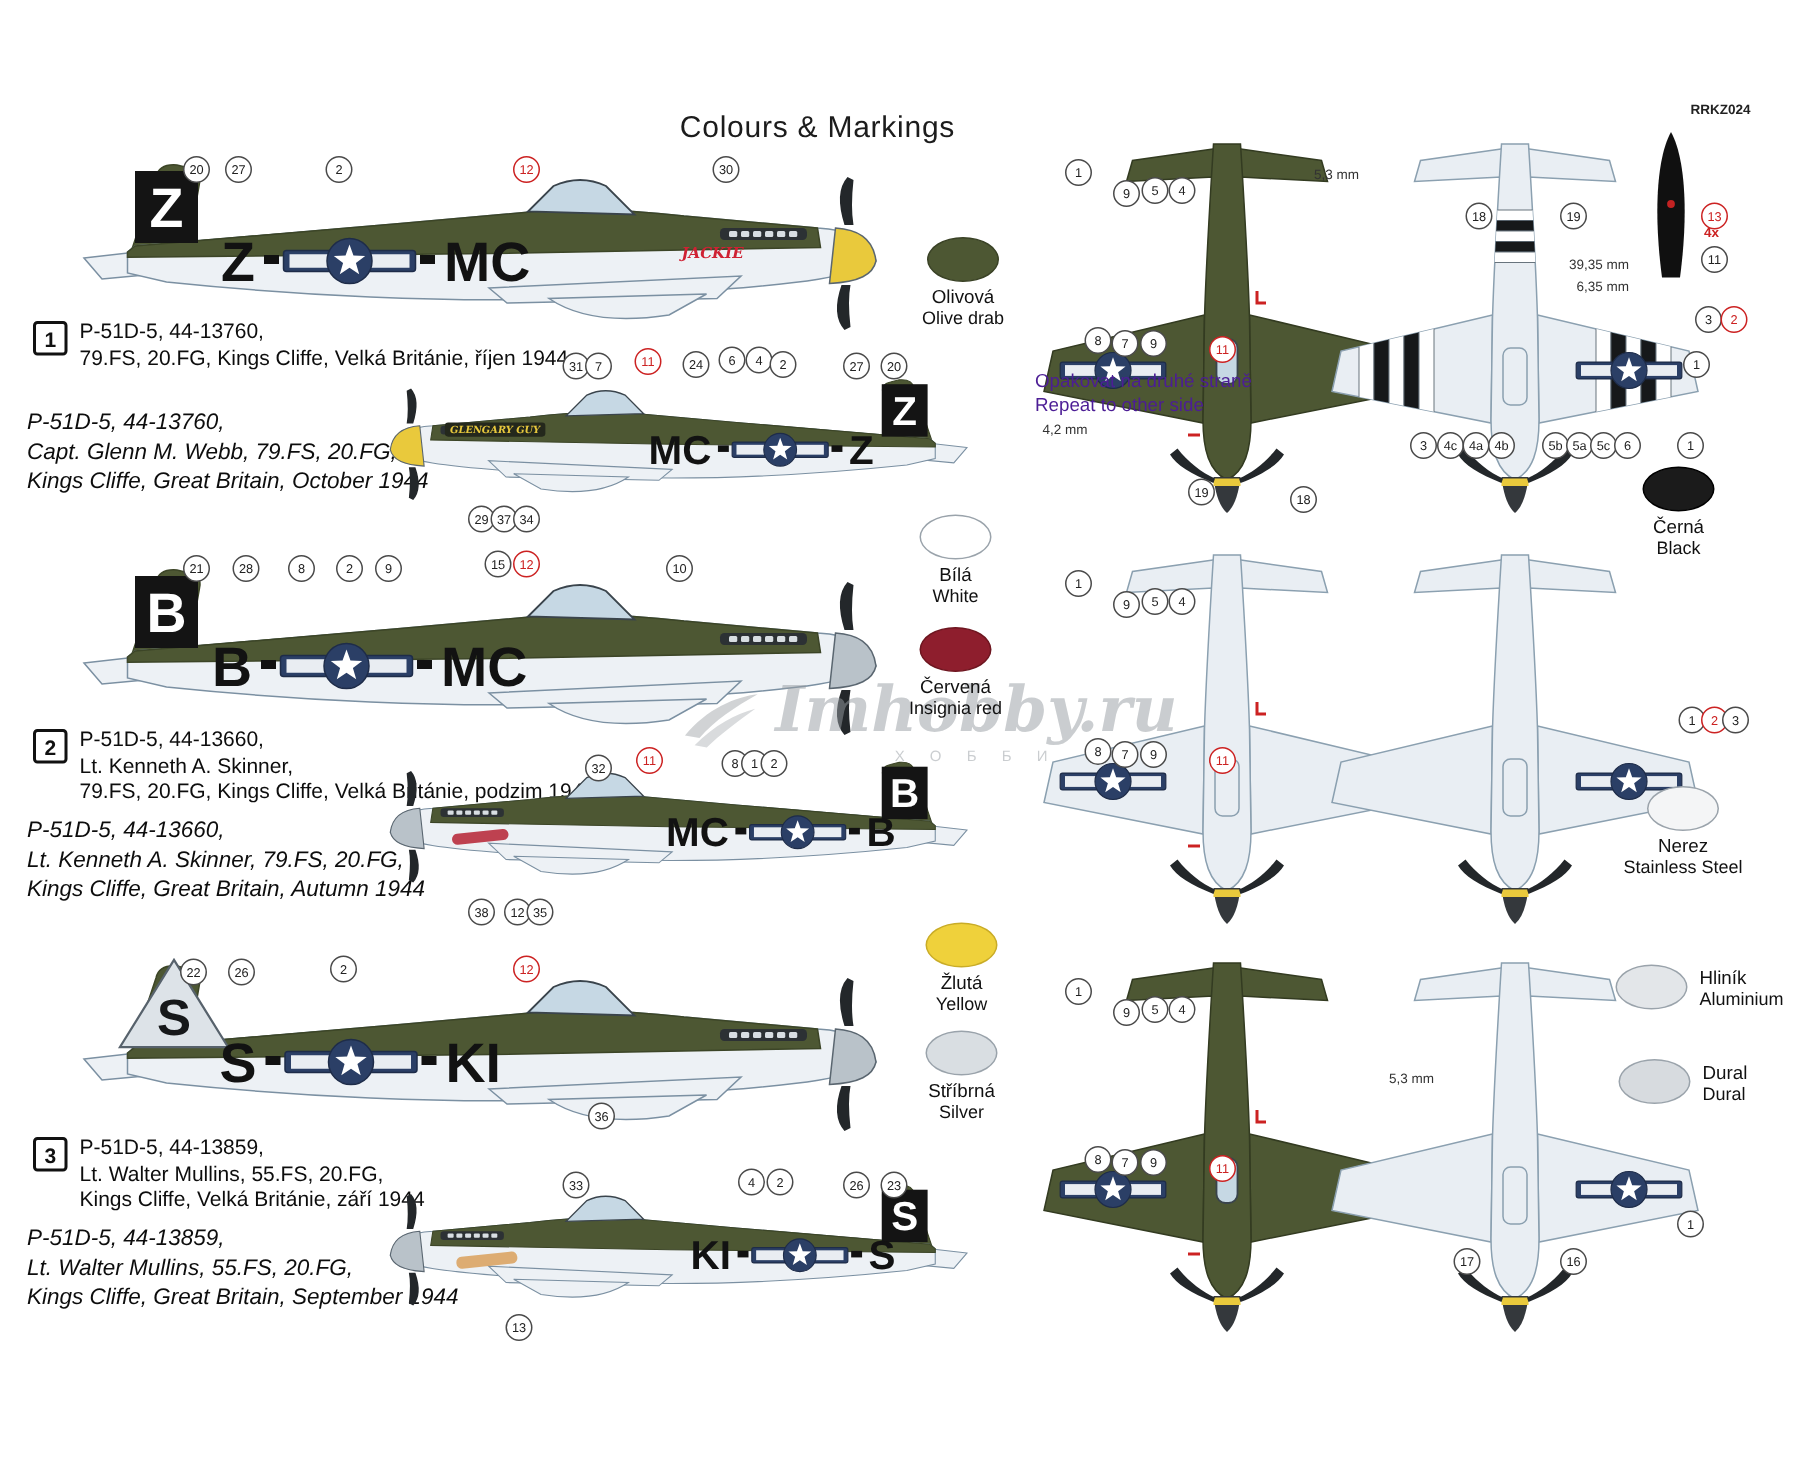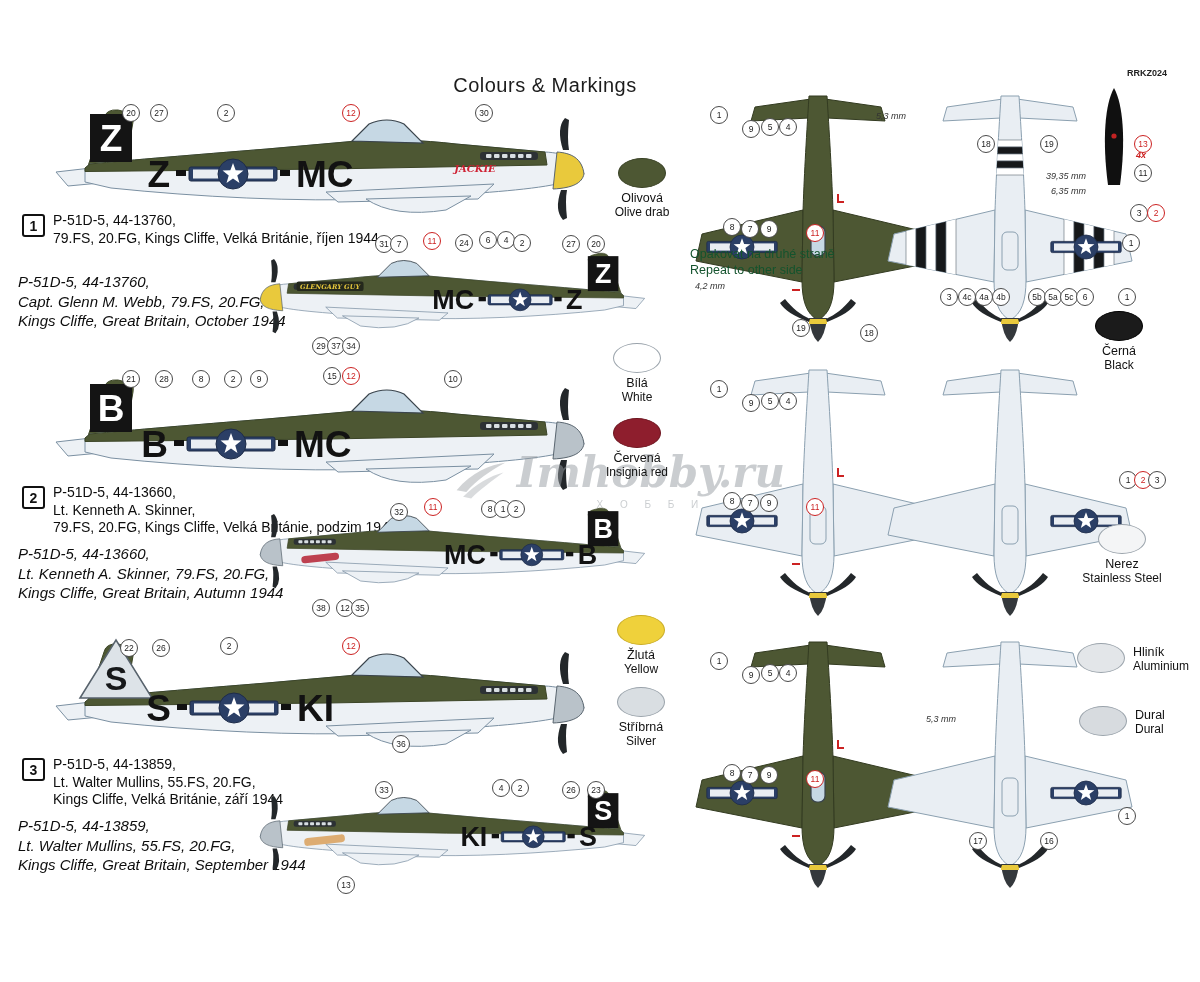--- a/index.html
+++ b/index.html
@@ -15,23 +15,23 @@
              border-radius:3px;font-weight:bold;font-size:14px;display:flex;
              align-items:center;justify-content:center;background:#fff;}
   .cz{position:absolute;left:31px;top:0;font-size:14px;line-height:17.5px;white-space:nowrap;color:#0d0d0d;}
   .en{position:absolute;left:-4px;top:60px;font-size:15px;font-style:italic;
       line-height:19.5px;white-space:nowrap;color:#0d0d0d;}
   
   .callout{position:absolute;width:16px;height:16px;margin:-8px 0 0 -8px;border:1.2px solid #4a4a4a;
            border-radius:50%;background:#fff;font-size:8.5px;display:flex;align-items:center;
            justify-content:center;color:#222;z-index:10;}
   .callout.red{border-color:#cc2222;color:#cc2222;}
-  .slabel{position:absolute;font-size:9px;color:#333;white-space:nowrap;z-index:10;font-style:italic;}
+  .slabel{position:absolute;font-size:9px;color:#333;white-space:nowrap;z-index:10;}
   .slabel.red{color:#cc2222;font-weight:bold;}
-  .note{position:absolute;left:690px;top:247px;color:#14532d;font-size:12.5px;line-height:15.5px;z-index:11;}
+  .note{position:absolute;left:690px;top:247px;color:#4c1d95;font-size:12.5px;line-height:15.5px;z-index:11;}
   
   .swatch{position:absolute;z-index:8;}
   .swatch.below{width:92px;text-align:center;}
   .swatch.right{display:flex;gap:8px;align-items:center;text-align:left;}
   .sw-oval{width:46px;height:28px;border-radius:50%;margin:0 auto;}
   .swatch.right .sw-oval{margin:0;}
   .sw-cz{font-size:12.5px;font-weight:normal;margin-top:3px;}
   .sw-en{font-size:12px;}
   
   .profile{position:absolute;z-index:4;}

